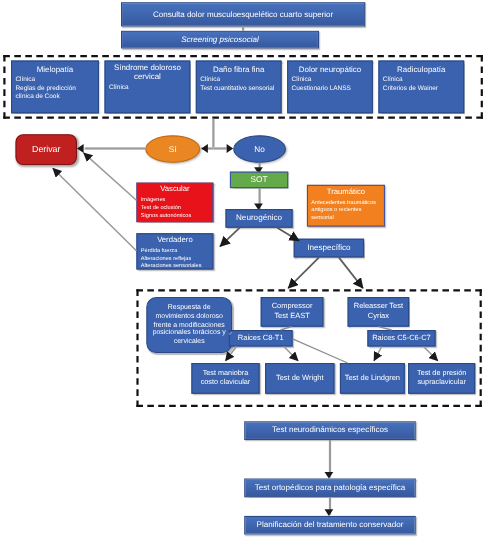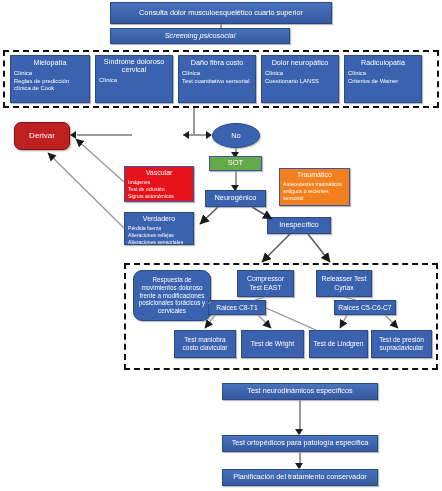--- a/index.html
+++ b/index.html
@@ -124,21 +124,21 @@
     <span class="sub" style="font-size:5.9px;white-space:pre-line;line-height:1.3;">Clínica
 Reglas de predicción clínica de Cook</span>
   </div>
 
   <div class="node blue" style="left:95px;top:55px;width:78px;height:48px;justify-content:flex-start;padding:2px 3px 0 3px;">
     <span class="ttl" style="font-size:7.2px;margin-bottom:3px;">Síndrome doloroso cervical</span>
     <span class="sub" style="font-size:5.9px;white-space:pre-line;line-height:1.3;">Clínica</span>
   </div>
 
   <div class="node blue" style="left:178px;top:55px;width:78px;height:48px;justify-content:flex-start;padding:3px 3px 0 3px;">
-    <span class="ttl" style="font-size:7.2px;margin-bottom:3px;">Daño fibra costo</span>
+    <span class="ttl" style="font-size:7.2px;margin-bottom:3px;">Daño fibra fina</span>
     <span class="sub" style="font-size:5.9px;white-space:pre-line;line-height:1.3;">Clínica
 Test cuantitativo sensorial</span>
   </div>
 
   <div class="node blue" style="left:261px;top:55px;width:78px;height:48px;justify-content:flex-start;padding:3px 3px 0 3px;">
     <span class="ttl" style="font-size:7.2px;margin-bottom:3px;">Dolor neuropático</span>
     <span class="sub" style="font-size:5.9px;white-space:pre-line;line-height:1.3;">Clínica
 Cuestionario LANSS</span>
   </div>
 
@@ -147,20 +147,23 @@
     <span class="sub" style="font-size:5.9px;white-space:pre-line;line-height:1.3;">Clínica
 Criterios de Wainer</span>
   </div>
 
   <div class="ln vline" style="left:193px;top:108px;height:26px;"></div>
 
   <div class="node darkred" style="left:14px;top:122px;width:56px;height:28px;font-size:8px;">
     <span class="ttl">Derivar</span>
   </div>
 
+  <div class="ellipse ell-orange" style="left:132px;top:123px;width:50px;height:25px;font-size:7.5px;">
+    <span>Sí</span>
+  </div>
 
   <div class="ellipse ell-blue" style="left:212px;top:123px;width:48px;height:25px;font-size:7.5px;">
     <span>No</span>
   </div>
 
   <div class="ln hline" style="left:77px;top:134px;width:55px;"></div>
   <div class="arrow-l" style="left:70px;top:131px;"></div>
 
   <div class="ln hline" style="left:183px;top:134px;width:11px;"></div>
   <div class="arrow-l" style="left:183px;top:131px;"></div>

